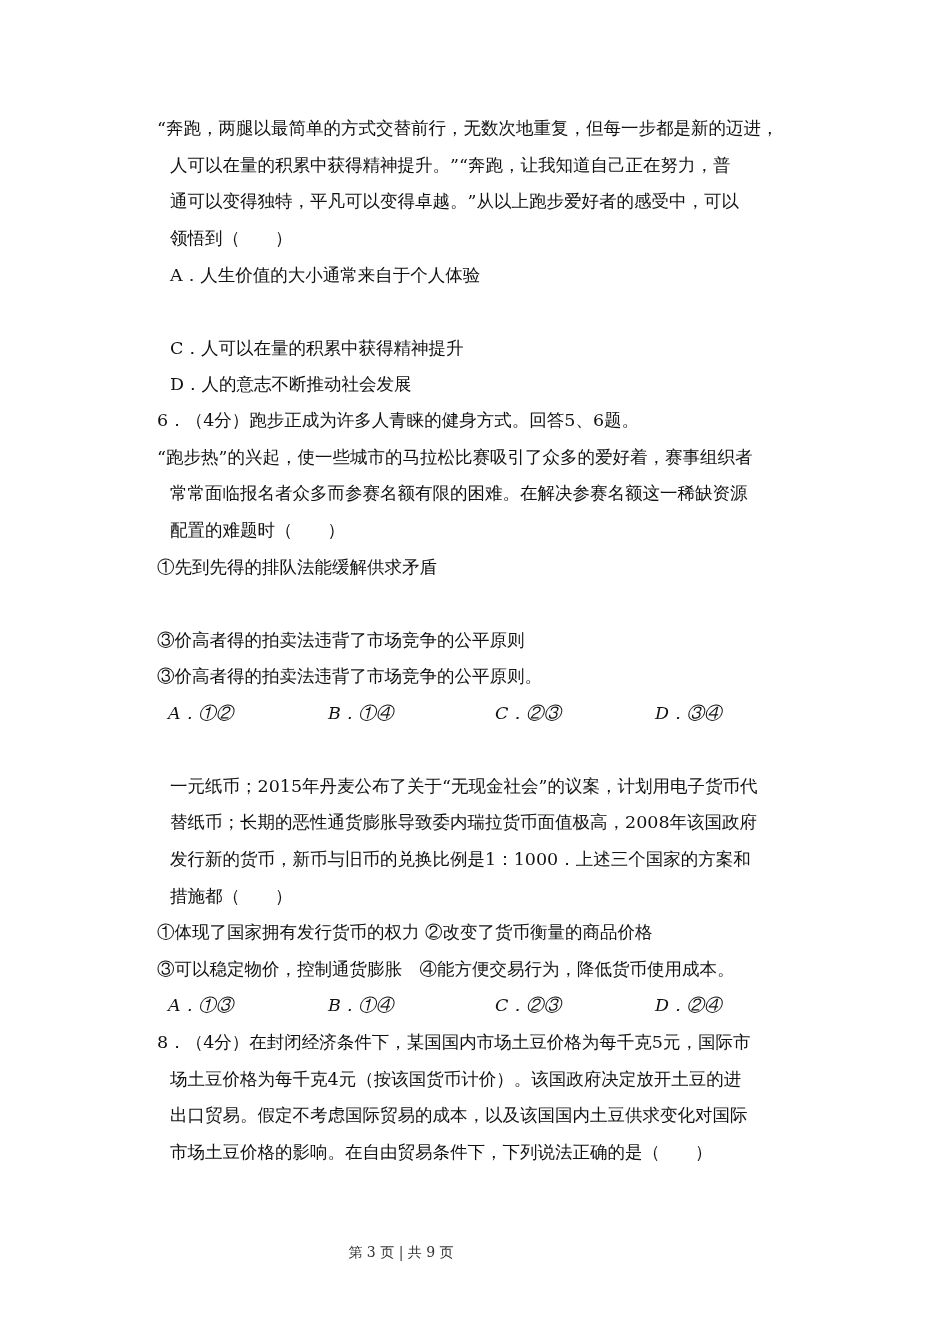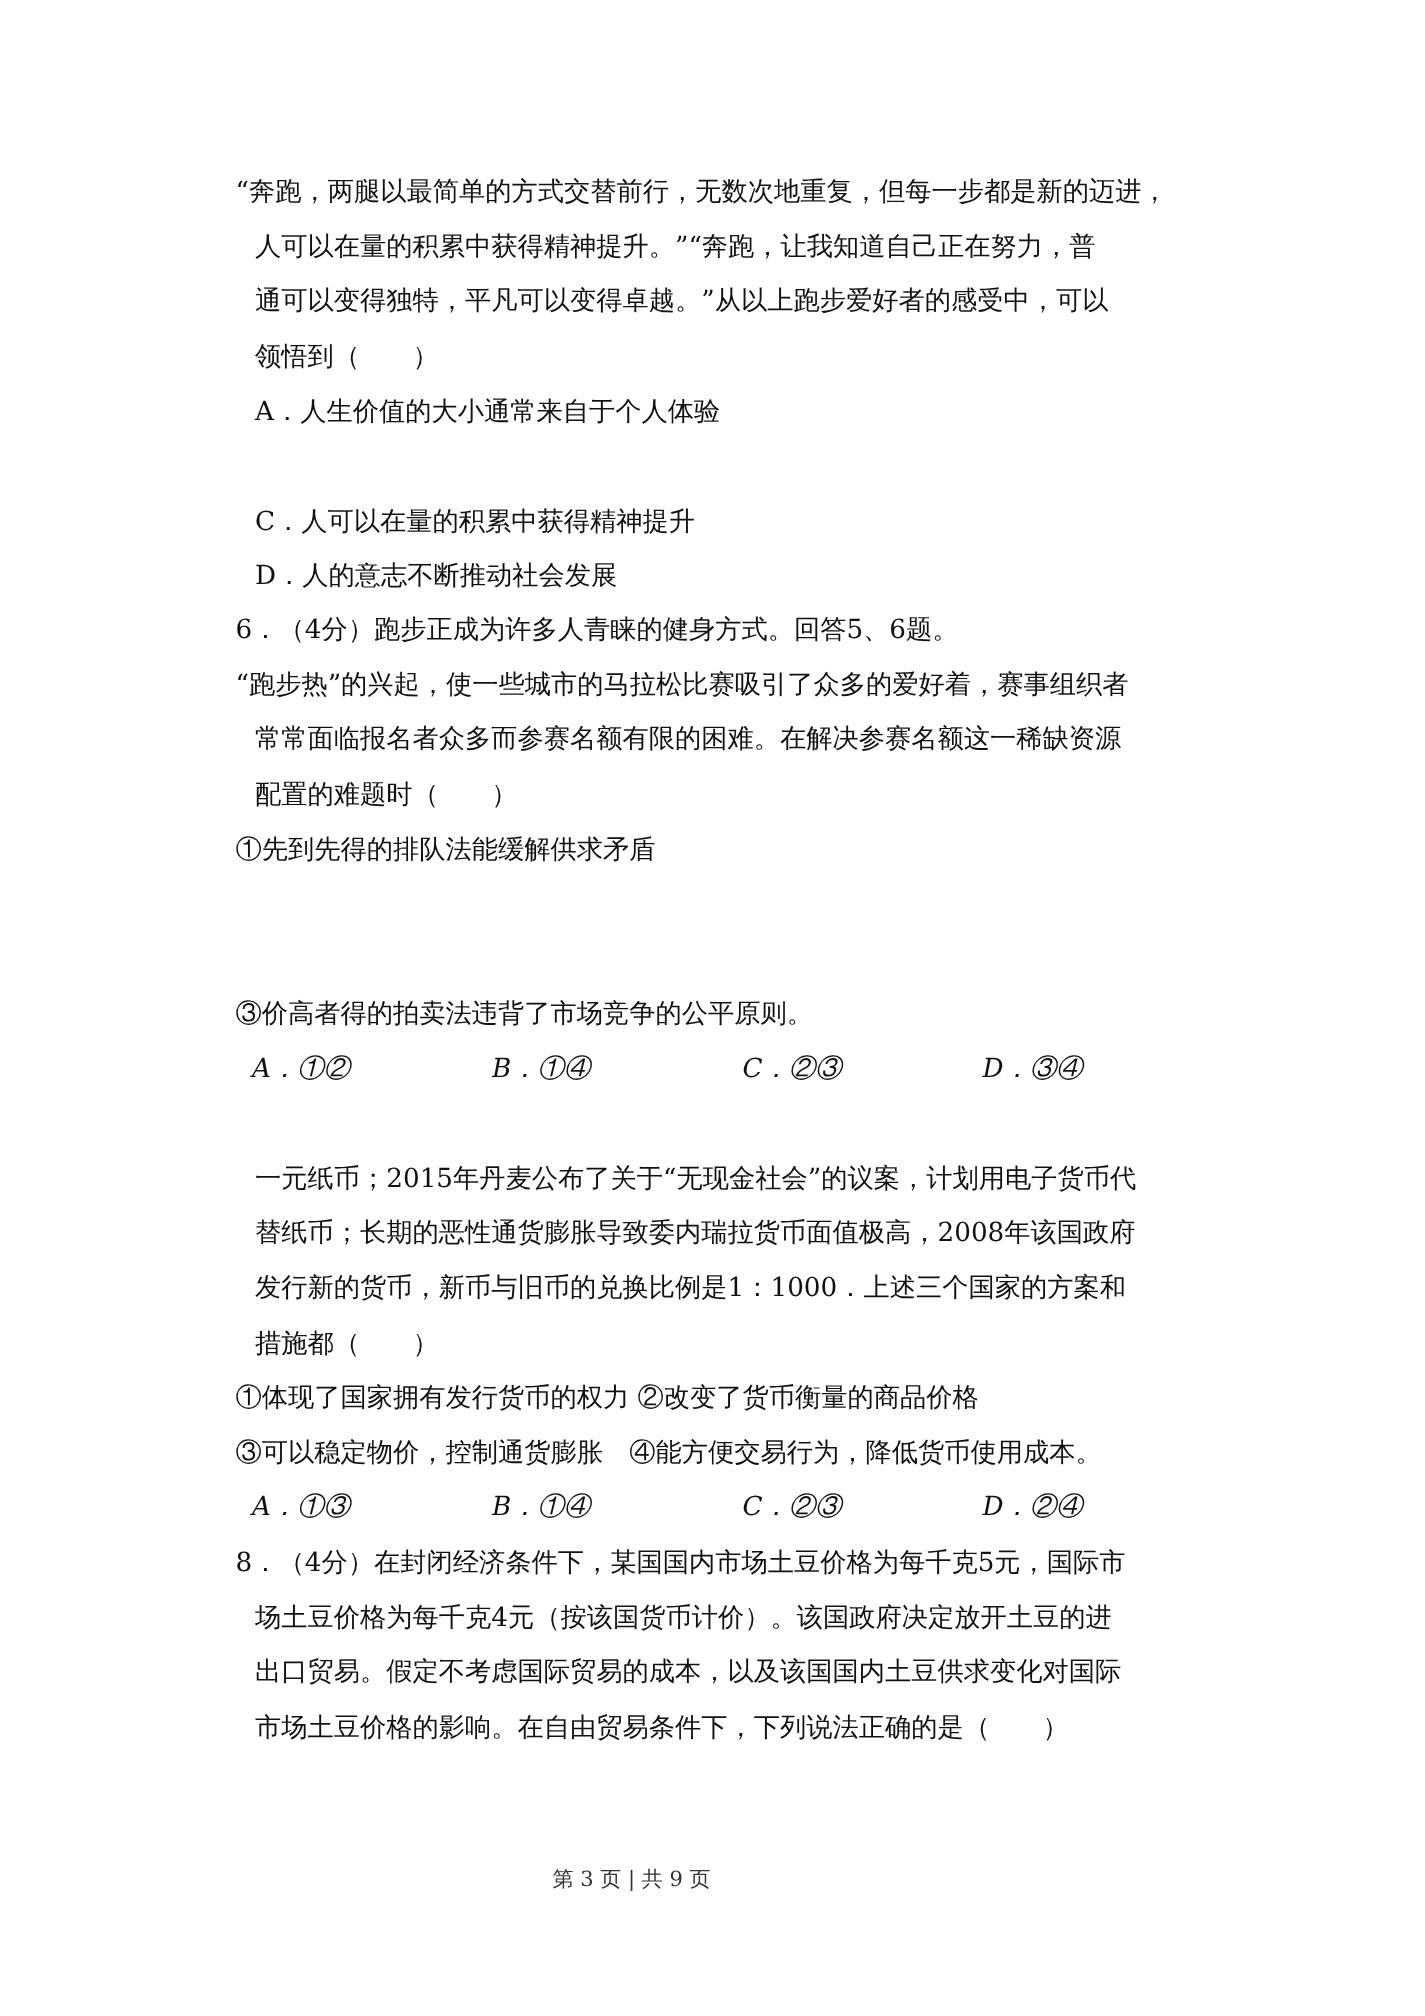--- a/index.html
+++ b/index.html
@@ -5,40 +5,41 @@
   html, body { margin: 0; padding: 0; background: #ffffff; }
   body { width: 950px; height: 1344px; position: relative; overflow: hidden;
          font-family: "DejaVu Serif", "Liberation Serif", serif; color: #111; }
   .page { position: absolute; left: 0; top: 0; width: 950px; height: 1344px; }
   .line { position: absolute; font-size: 17.5px; line-height: 24px; white-space: nowrap; }
   .l0 { left: 145px; margin-left: 12px; }
   .l1 { left: 170px; }
   .opts { position: absolute; left: 0; font-size: 17.5px; line-height: 24px; white-space: nowrap; width: 950px; }
   .opt { position: absolute; font-style: italic; }
   .footer { position: absolute; top: 1244px; left: 0; width: 802px; text-align: center;
-            font-size: 14px; color: #333; font-family: "DejaVu Serif", serif; padding-left: 20px; }
+            font-size: 14px; color: #333; font-family: "DejaVu Serif", serif; }
 </style>
 </head>
 <body>
 
 <div class="page">
 
   <div class="line l0" style="top:116px">“奔跑，两腿以最简单的方式交替前行，无数次地重复，但每一步都是新的迈进，</div>
   <div class="line l1" style="top:153px">人可以在量的积累中获得精神提升。”“奔跑，让我知道自己正在努力，普</div>
   <div class="line l1" style="top:189px">通可以变得独特，平凡可以变得卓越。”从以上跑步爱好者的感受中，可以</div>
   <div class="line l1" style="top:226px">领悟到（　　）</div>
   <div class="line l1" style="top:263px">A．人生价值的大小通常来自于个人体验</div>
   <div class="line l1" style="top:336px">C．人可以在量的积累中获得精神提升</div>
   <div class="line l1" style="top:372px">D．人的意志不断推动社会发展</div>
 
   <div class="line l0" style="top:408px">6．（4分）跑步正成为许多人青睐的健身方式。回答5、6题。</div>
   <div class="line l0" style="top:445px">“跑步热”的兴起，使一些城市的马拉松比赛吸引了众多的爱好着，赛事组织者</div>
   <div class="line l1" style="top:481px">常常面临报名者众多而参赛名额有限的困难。在解决参赛名额这一稀缺资源</div>
   <div class="line l1" style="top:518px">配置的难题时（　　）</div>
   <div class="line l0" style="top:555px">①先到先得的排队法能缓解供求矛盾</div>
+  <div class="line l0" style="top:628px">③价高者得的拍卖法违背了市场竞争的公平原则</div>
   <div class="line l0" style="top:664px">③价高者得的拍卖法违背了市场竞争的公平原则。</div>
   <div class="opts" style="top:701px">
     <span class="opt" style="left:168px">A．①②</span>
     <span class="opt" style="left:328px">B．①④</span>
     <span class="opt" style="left:495px">C．②③</span>
     <span class="opt" style="left:655px">D．③④</span>
   </div>
 
   <div class="line l1" style="top:774px">一元纸币；2015年丹麦公布了关于“无现金社会”的议案，计划用电子货币代</div>
   <div class="line l1" style="top:810px">替纸币；长期的恶性通货膨胀导致委内瑞拉货币面值极高，2008年该国政府</div>

